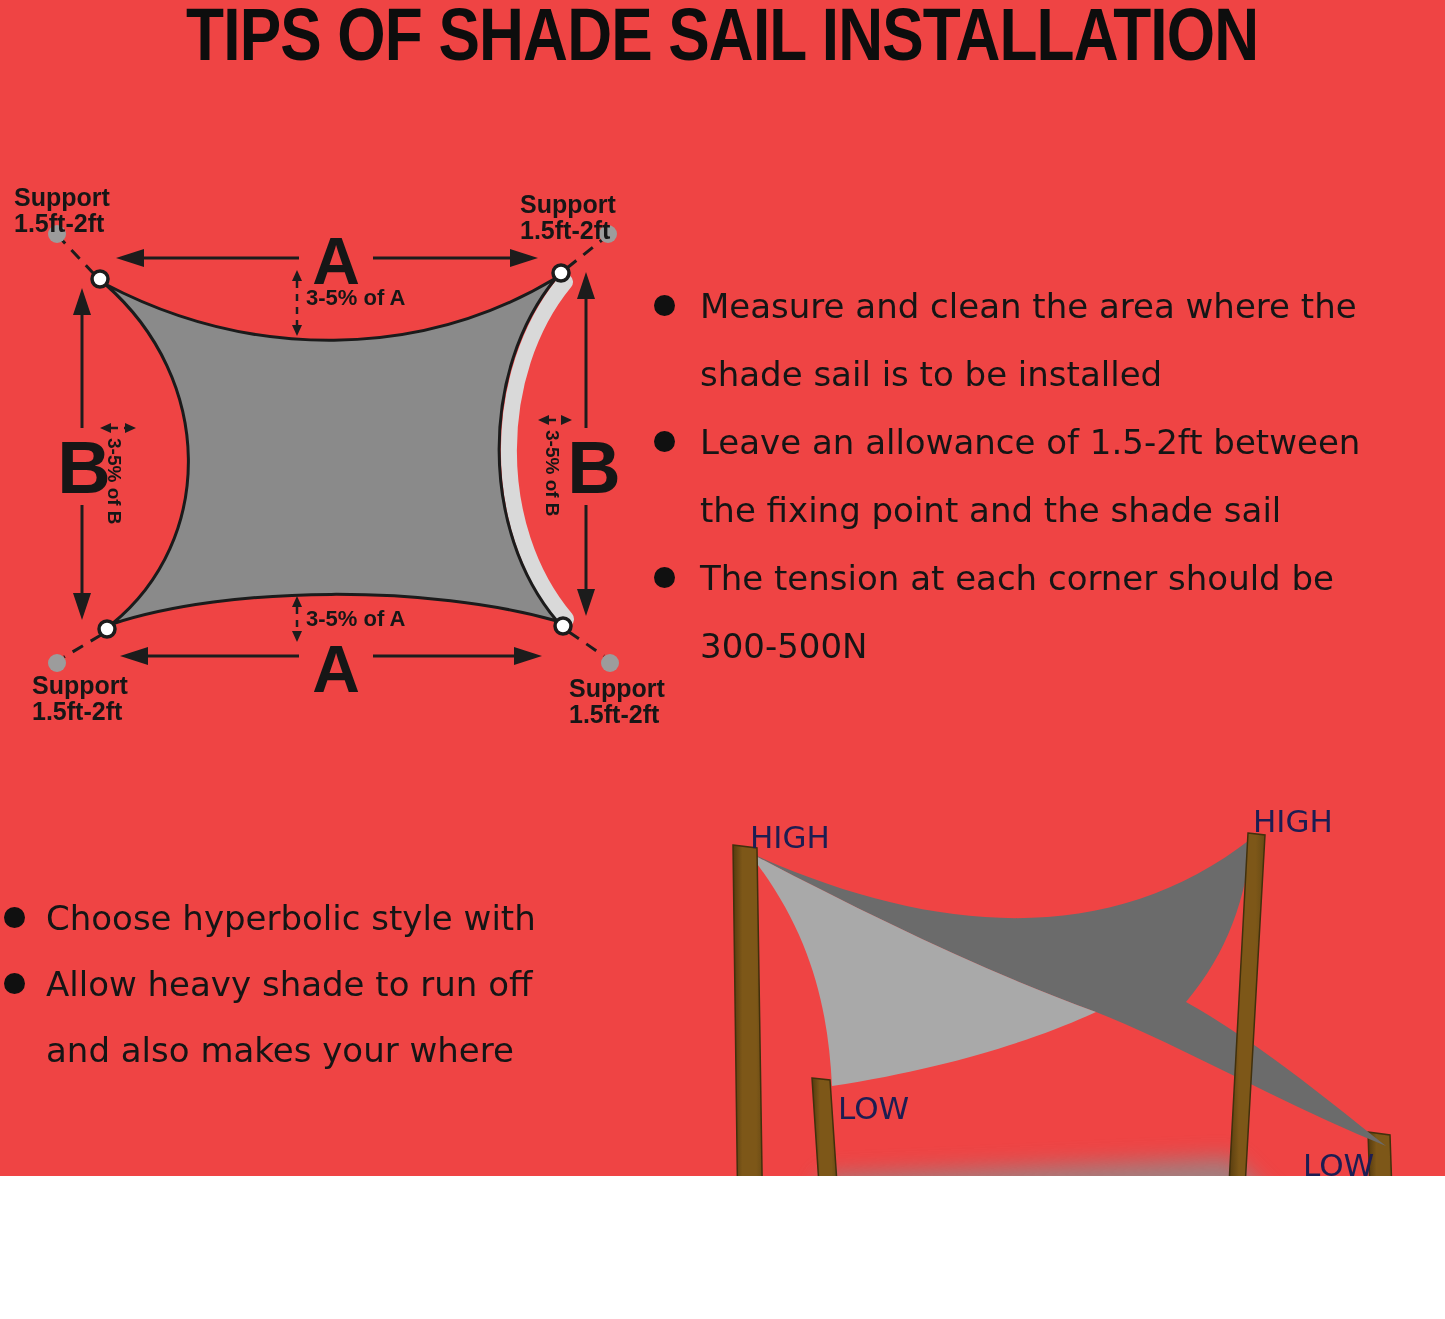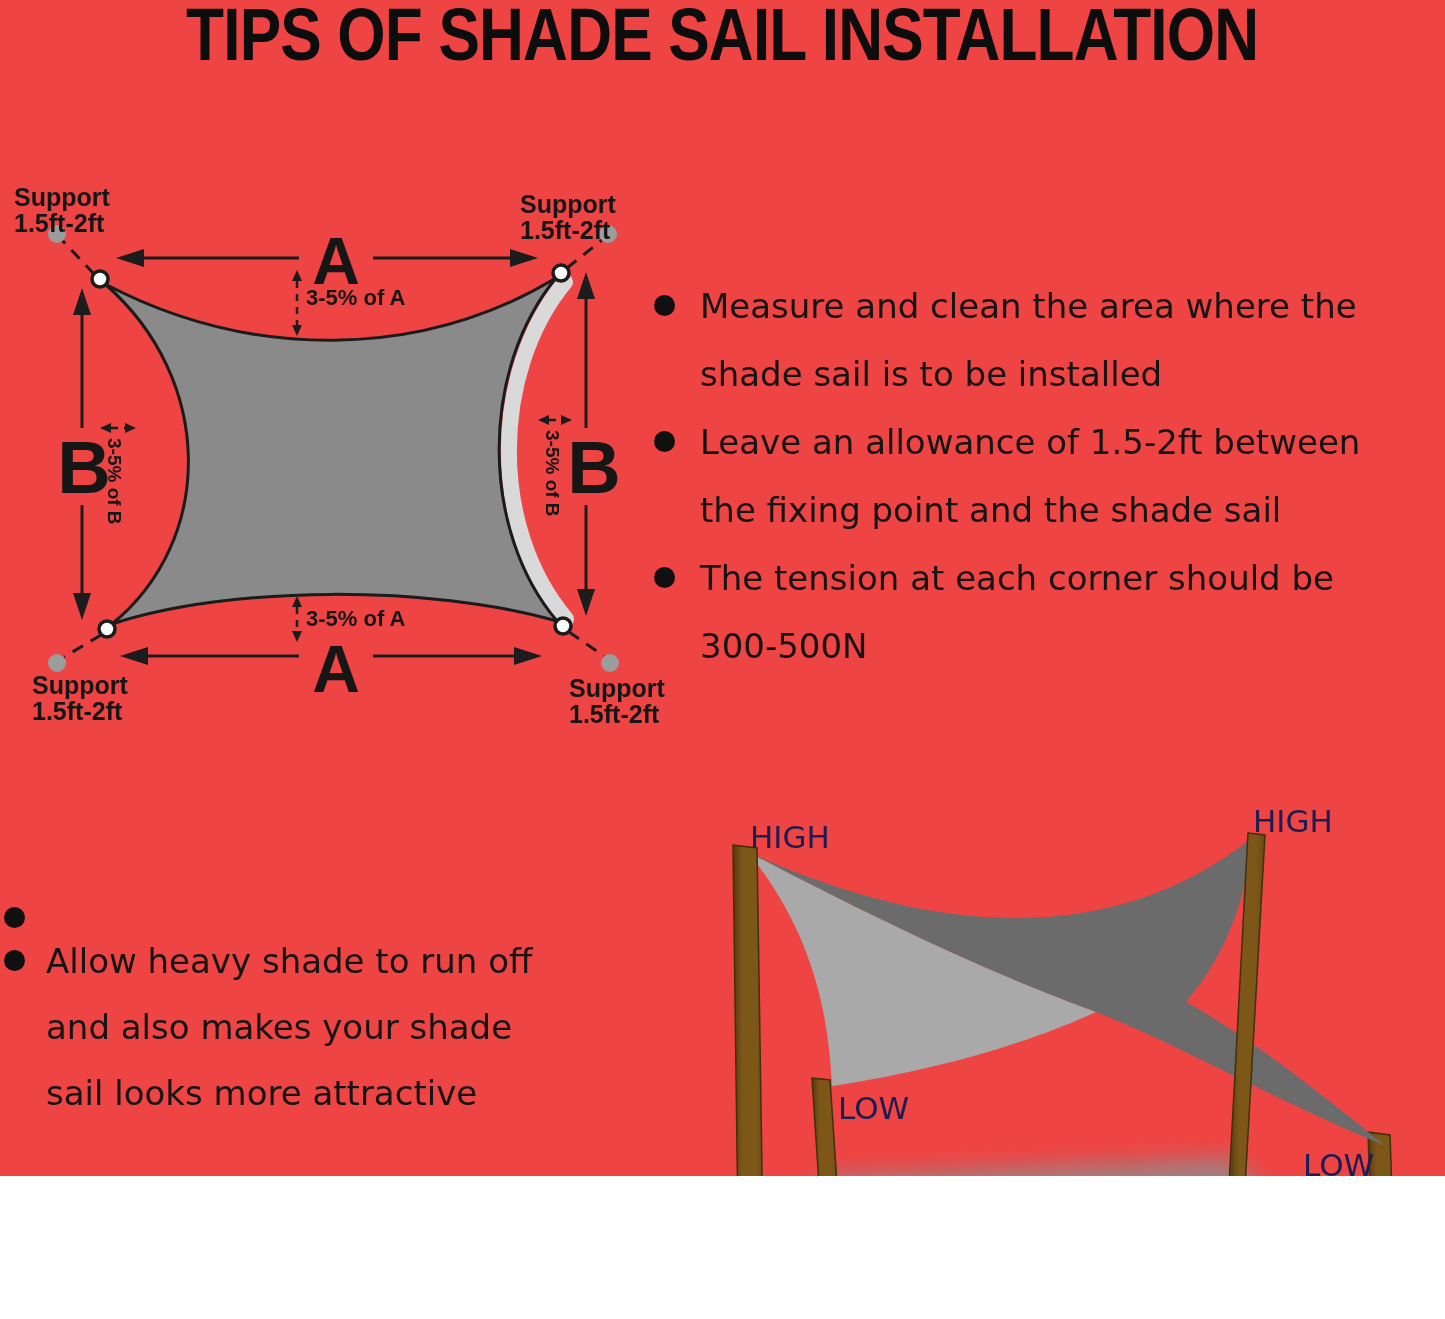--- a/index.html
+++ b/index.html
@@ -149,28 +149,28 @@
         <div>The tension at each corner should be</div>
         <div>300-500N</div>
       </div>
     </div>
   </div>
 
   <div class="blist left-list">
     <div class="item">
       <span class="dot"></span>
       <div class="lines">
+        <div>Choose hyperbolic style with</div>
       </div>
     </div>
     <div class="item">
       <span class="dot"></span>
       <div class="lines">
         <div>Allow heavy shade to run off</div>
-        <div>and also makes your shade</div>
-        <div>sail looks more attractive</div>
+        <div>and also makes your where</div>
       </div>
     </div>
   </div>
 
   <svg class="illus" width="745" height="539" viewBox="700 780 745 539" xmlns="http://www.w3.org/2000/svg">
     <defs>
       <linearGradient id="postGrad" x1="0" y1="0" x2="1" y2="0">
         <stop offset="0" stop-color="#553a0e"></stop>
         <stop offset="0.3" stop-color="#7d5718"></stop>
         <stop offset="0.75" stop-color="#7d5718"></stop>

